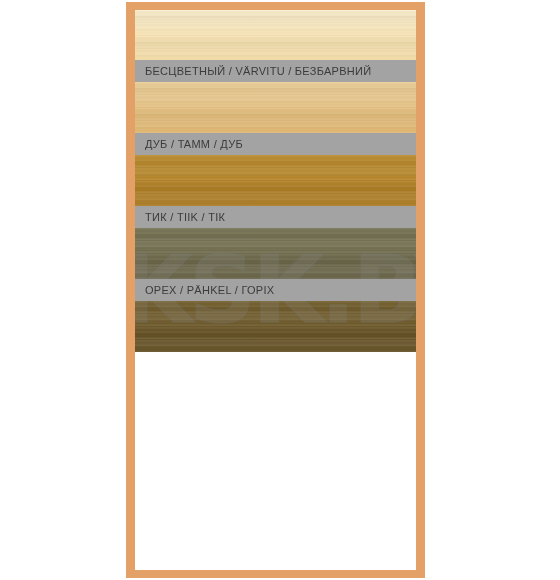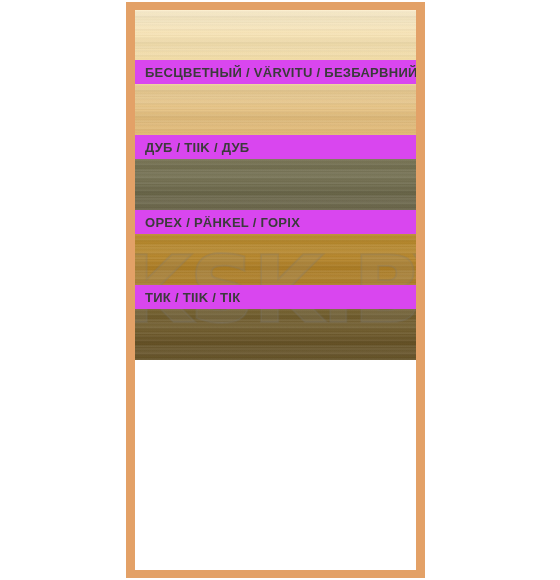--- a/index.html
+++ b/index.html
@@ -76,30 +76,29 @@
       to bottom,
       rgba(0,0,0,0.00) 0px,
       rgba(0,0,0,0.035) 9px,
       rgba(255,255,255,0.06) 17px,
       rgba(0,0,0,0.00) 26px
     );
     pointer-events: none;
   }
 
   .swatch-label {
-    background: #d946ef;
+    background: #a3a3a3;
     color: #3b3b3b;
-    font-size: 13px;
+    font-size: 11px;
     letter-spacing: 0.28px;
     line-height: 1;
     padding: 5.5px 0 5.5px 10px;
     white-space: nowrap;
     position: relative;
     z-index: 3;
-    font-weight: bold;
   }
 
   
   #watermark {
     position: absolute;
     left: 0;
     top: 232px;
     width: 299px;
     height: 110px;
     z-index: 2;
@@ -130,29 +129,29 @@
       <span id="watermark-text" style="color: rgba(150, 150, 150, 0.16);">KSK.BY</span>
     </div>
 
     <div id="swatch-list">
         <div class="swatch">
           <div class="swatch-color" style="height: 50px; background: linear-gradient(rgb(251, 238, 205) 0%, rgb(247, 227, 180) 48%, rgb(242, 219, 164) 100%);"></div>
           <div class="swatch-label">БЕСЦВЕТНЫЙ / VÄRVITU / БЕЗБАРВНИЙ</div>
         </div>
         <div class="swatch">
           <div class="swatch-color" style="height: 51px; background: linear-gradient(rgb(236, 208, 152) 0%, rgb(229, 193, 130) 48%, rgb(223, 181, 110) 100%);"></div>
-          <div class="swatch-label">ДУБ / TIIK / ДУБ</div>
+          <div class="swatch-label">ДУБ / TAMM / ДУБ</div>
+        </div>
+        <div class="swatch">
+          <div class="swatch-color" style="height: 51px; background: linear-gradient(rgb(188, 141, 46) 0%, rgb(179, 130, 38) 48%, rgb(169, 120, 31) 100%);"></div>
+          <div class="swatch-label">ТИК / TIIK / ТІК</div>
         </div>
         <div class="swatch">
           <div class="swatch-color" style="height: 51px; background: linear-gradient(rgb(120, 116, 84) 0%, rgb(110, 106, 75) 48%, rgb(100, 95, 67) 100%);"></div>
           <div class="swatch-label">ОРЕХ / PÄHKEL / ГОРІХ</div>
-        </div>
-        <div class="swatch">
-          <div class="swatch-color" style="height: 51px; background: linear-gradient(rgb(188, 141, 46) 0%, rgb(179, 130, 38) 48%, rgb(169, 120, 31) 100%);"></div>
-          <div class="swatch-label">ТИК / TIIK / ТІК</div>
         </div>
         <div class="swatch">
           <div class="swatch-color" style="height: 51px; background: linear-gradient(rgb(116, 96, 45) 0%, rgb(106, 85, 38) 48%, rgb(95, 76, 33) 100%);"></div>
         </div>
       </div>
 
   </div>
 </div>
 
 </body></html>

